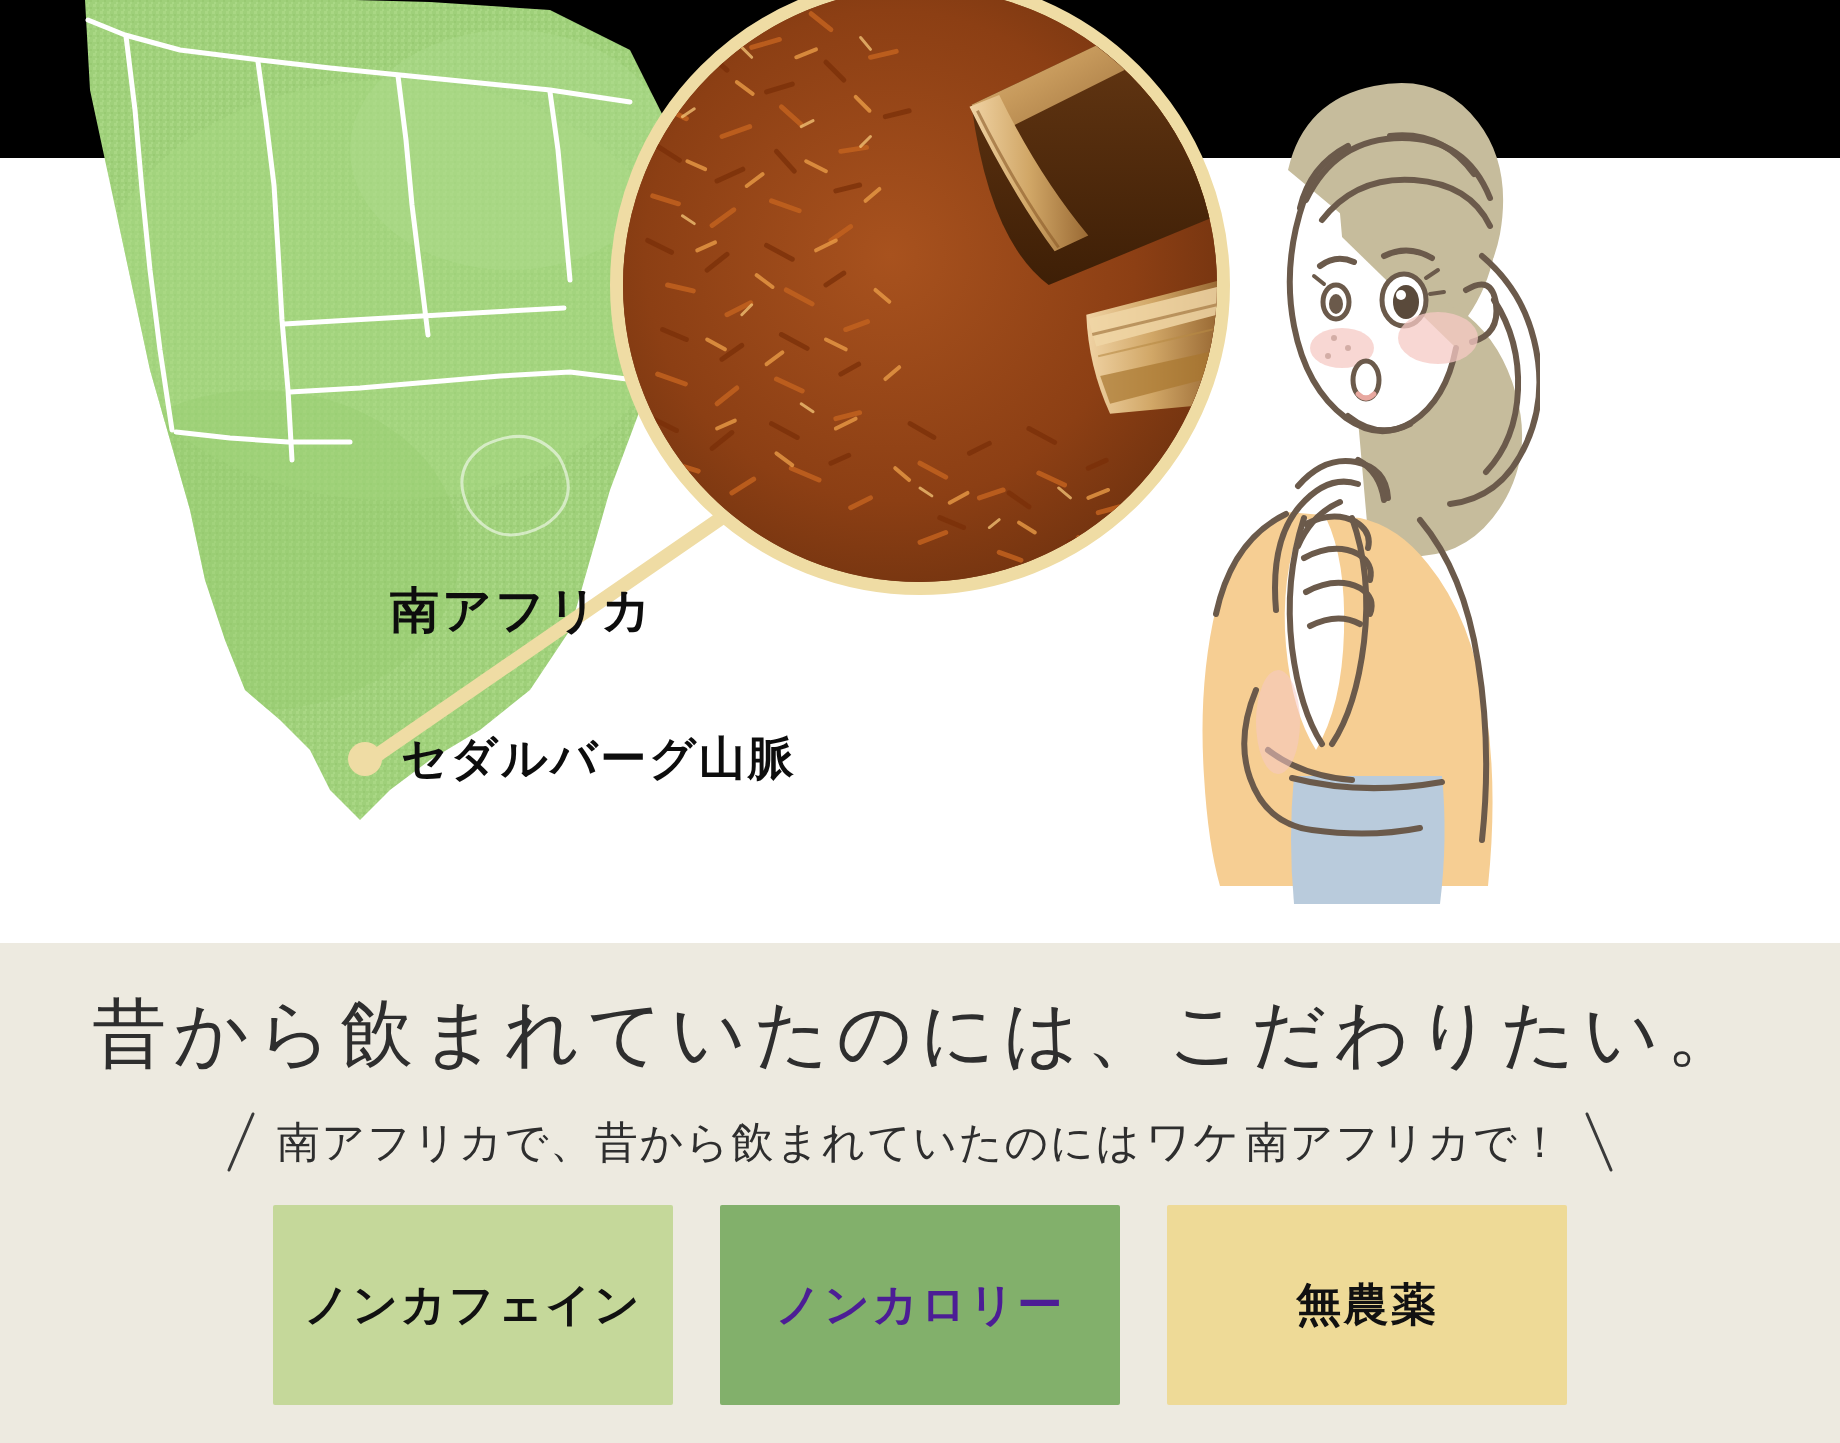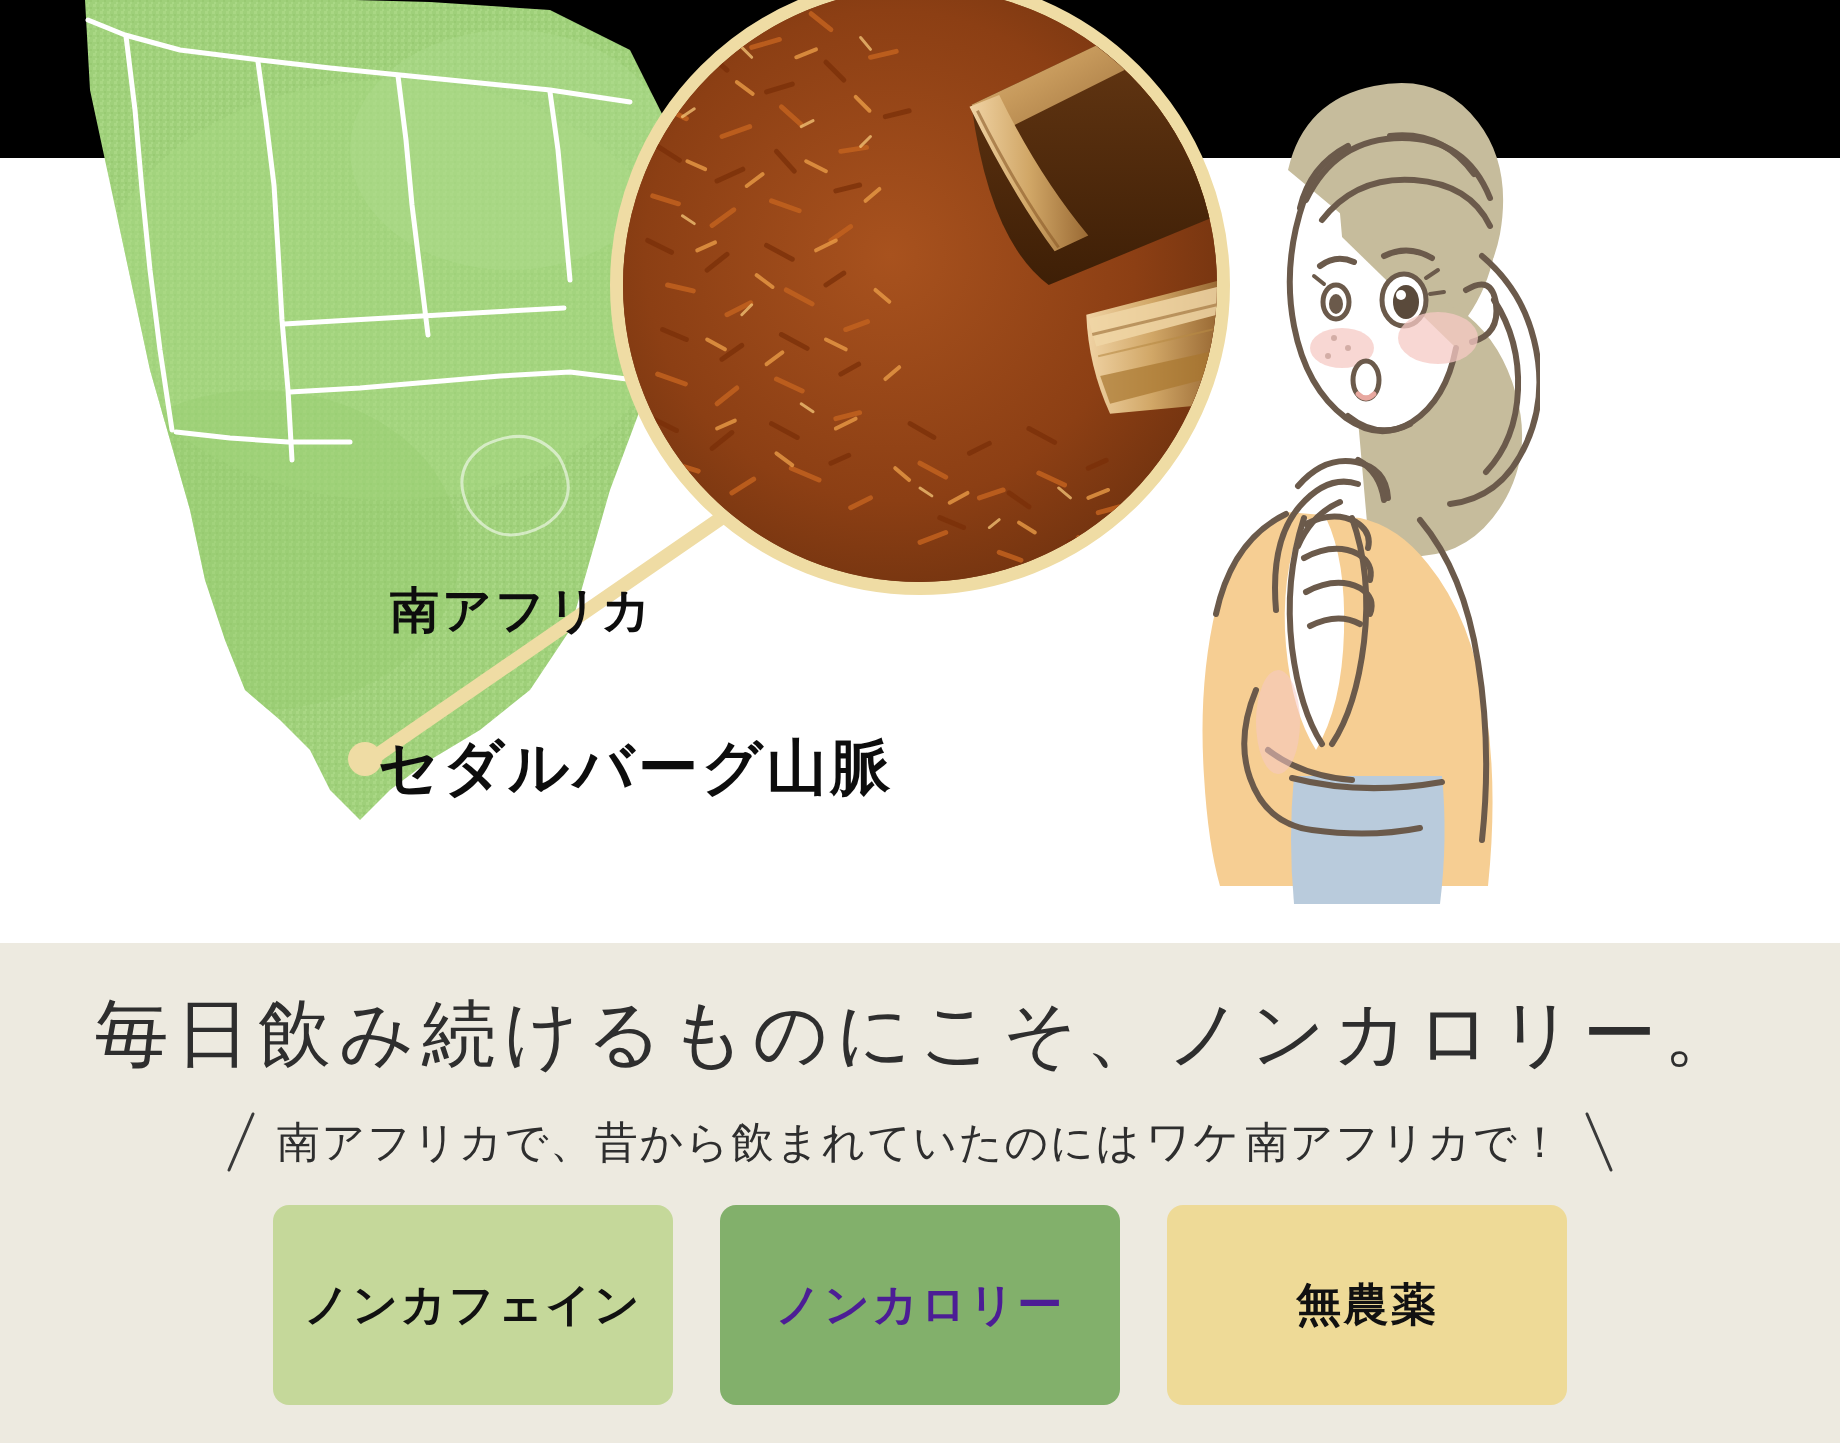--- a/index.html
+++ b/index.html
@@ -46,21 +46,21 @@
   .map-label {
     position:absolute;
     z-index:6;
     color:#0d0d0d;
     font-family:"DejaVu Sans","Liberation Sans",sans-serif;
     font-weight:700;
     letter-spacing:.06em;
     white-space:nowrap;
   }
   .label-country { left:390px; top:578px; font-size:49px; }
-  .label-region  { left:378px; top:728px; font-size:60px;text-align:right; }
+  .label-region  { left:401px; top:728px; font-size:46px;text-align:right; }
 
   .region-dot {
     position:absolute;
     left:348px; top:742px;
     width:34px; height:34px;
     border-radius:50%;
     background:#EFDCA4;
     z-index:6;
   }
 
@@ -150,21 +150,21 @@
   .badges {
     position:absolute; left:0; top:1205px;
     width:1840px;
     display:flex;
     justify-content:center;
     gap:47px;
     z-index:10;
   }
   .badge {
     width:400px; height:200px;
-    border-radius:16px;
+    border-radius:2px;
     display:flex;
     align-items:center;
     justify-content:center;
     color:#111111;
     font-family:"DejaVu Sans","Liberation Sans",sans-serif;
     font-weight:700;
     font-size:45px;
     letter-spacing:.05em;
     white-space:nowrap;
   }
@@ -457,21 +457,21 @@
         <path d="M214,468 q-20,62 -12,130 q8,62 30,96"></path>
         <path d="M262,468 q20,56 12,124 q-8,66 -32,102"></path>
 
         <ellipse cx="188" cy="672" rx="22" ry="52" fill="#F6C9C4" stroke="none" opacity=".55"></ellipse>
       </g>
     </svg>
   </div>
 
   <div class="panel" style="background: rgb(237, 234, 224);"></div>
 
-  <h1 class="headline">毎日飲み続けるものにこそ、ノンカロリー。</h1>
+  <h1 class="headline">昔から飲まれていたのには、こだわりたい。</h1>
 
   <div class="subline-row">
     <span class="slash">
       <svg viewBox="0 0 34 62" xmlns="http://www.w3.org/2000/svg">
         <line x1="28" y1="2" x2="4" y2="58" stroke="#3a3a3a" stroke-width="3" stroke-linecap="round"></line>
       </svg>
     </span>
 
     <span class="subline">
       <span>南アフリカで、昔から飲まれていたのには</span>

